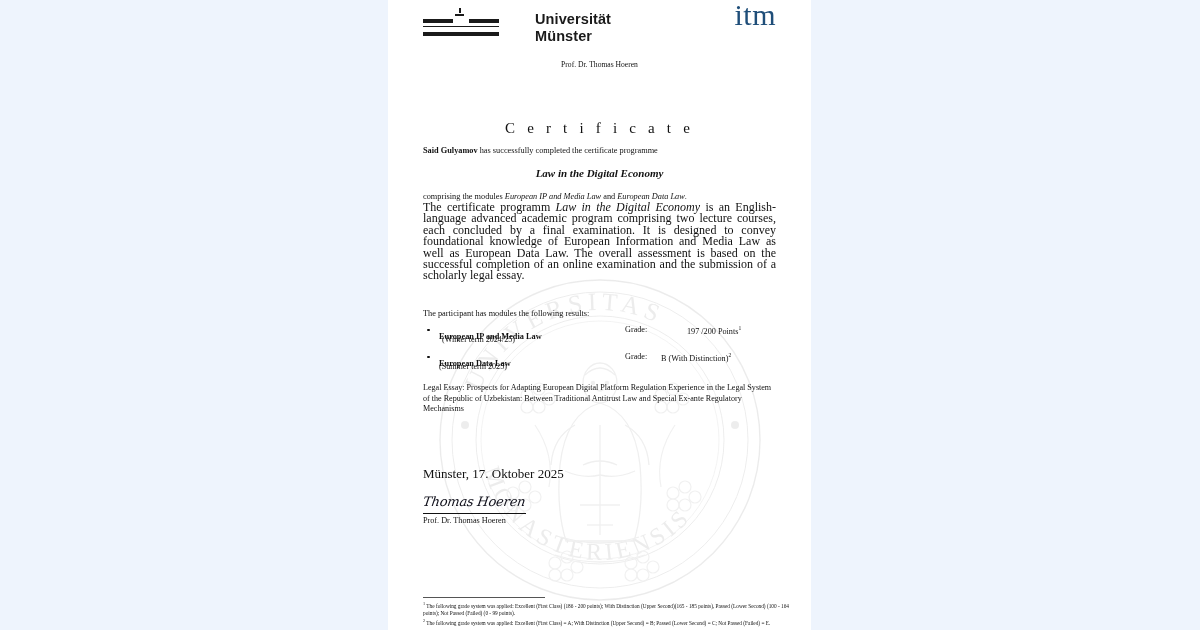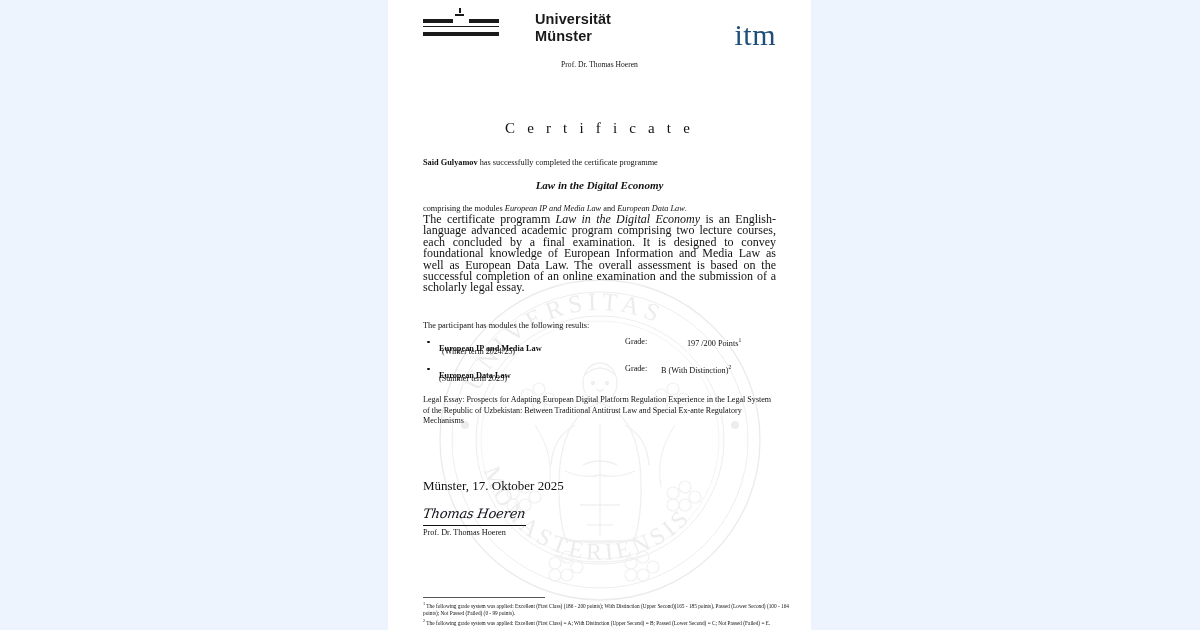--- a/index.html
+++ b/index.html
@@ -88,21 +88,21 @@
     font-weight: bold;
     font-size: 14.5px;
     line-height: 16.5px;
     color: #1a1a1a;
     letter-spacing: 0.1px;
   }
 
   .itm-logo {
     position: absolute;
     right: 0;
-    top: 20px;
+    top: 0;
     font-family: "Liberation Serif", serif;
     font-size: 30px;
     line-height: 30px;
     color: #1f4e79;
     letter-spacing: 0.5px;
   }
 
   .inst-line {
     text-align: center;
     font-size: 8.4px;
@@ -124,21 +124,21 @@
     letter-spacing: 4.2px;
     color: #111;
     margin-top: 50px;
     font-weight: normal;
   }
 
   .intro {
     font-size: 8.3px;
     line-height: 11px;
     color: #111;
-    margin-top: 20px;
+    margin-top: 8px;
   }
   .intro b { font-weight: bold; }
 
   .programme-title {
     text-align: center;
     font-size: 11px;
     font-weight: bold;
     color: #111;
     margin-top: 11px;
     font-style: italic;

